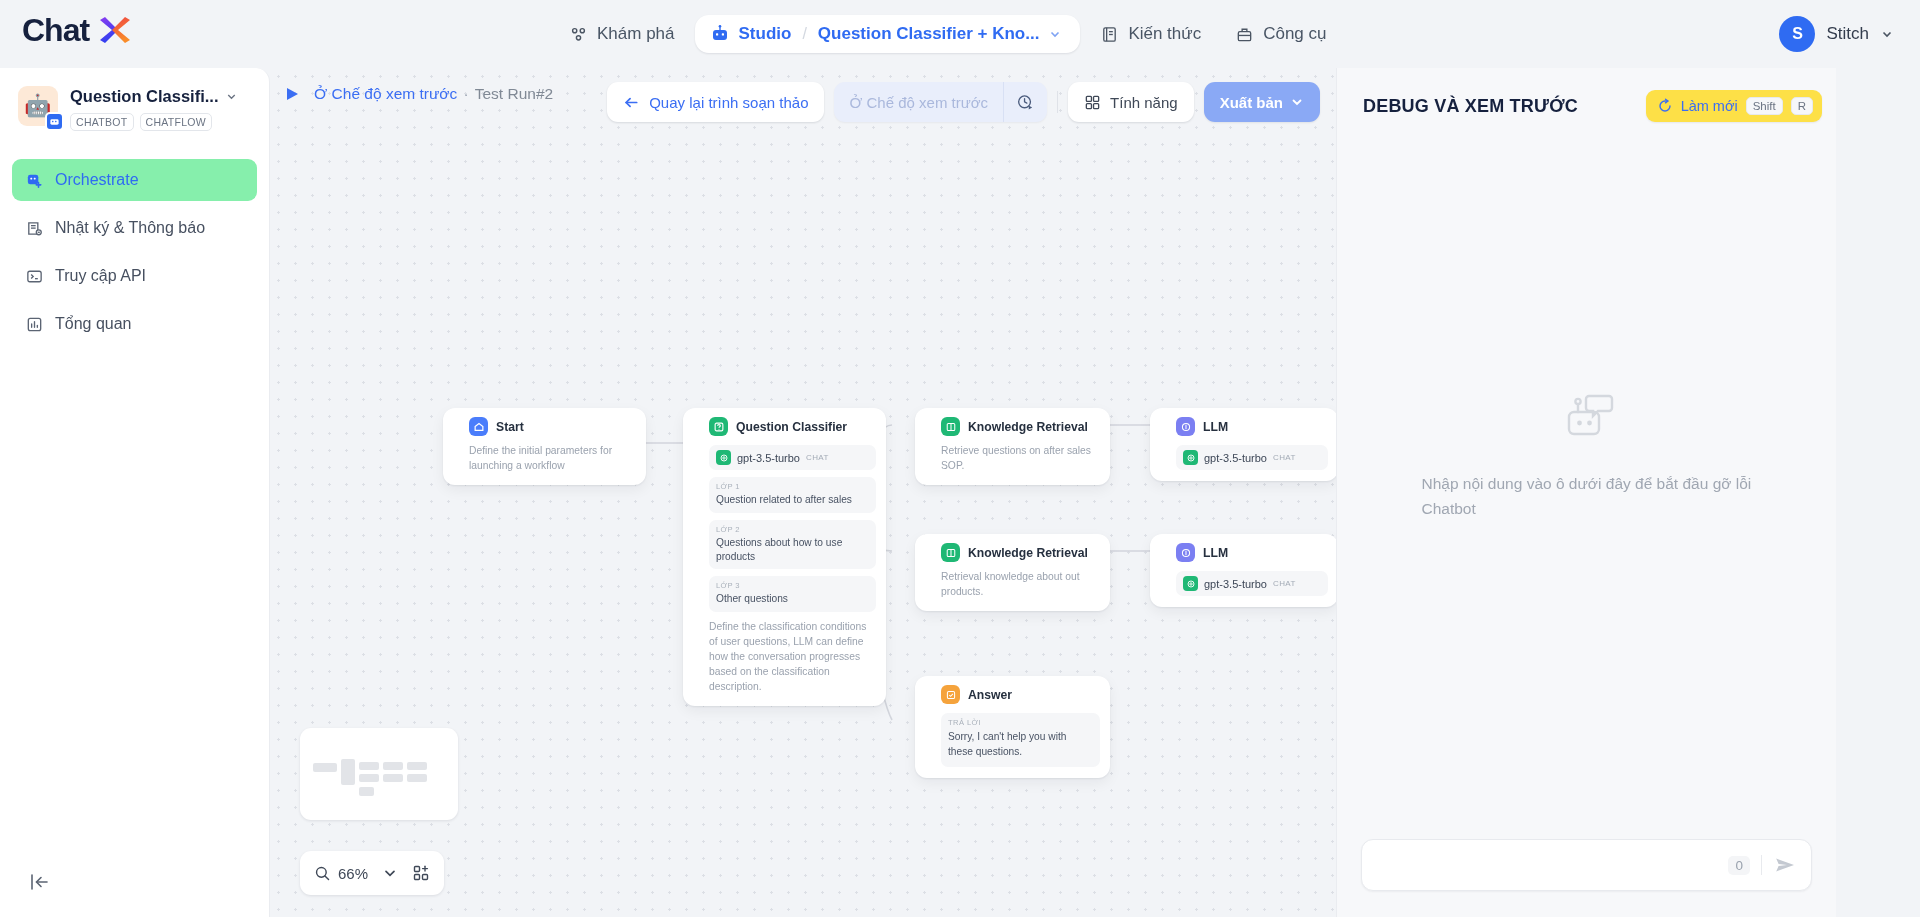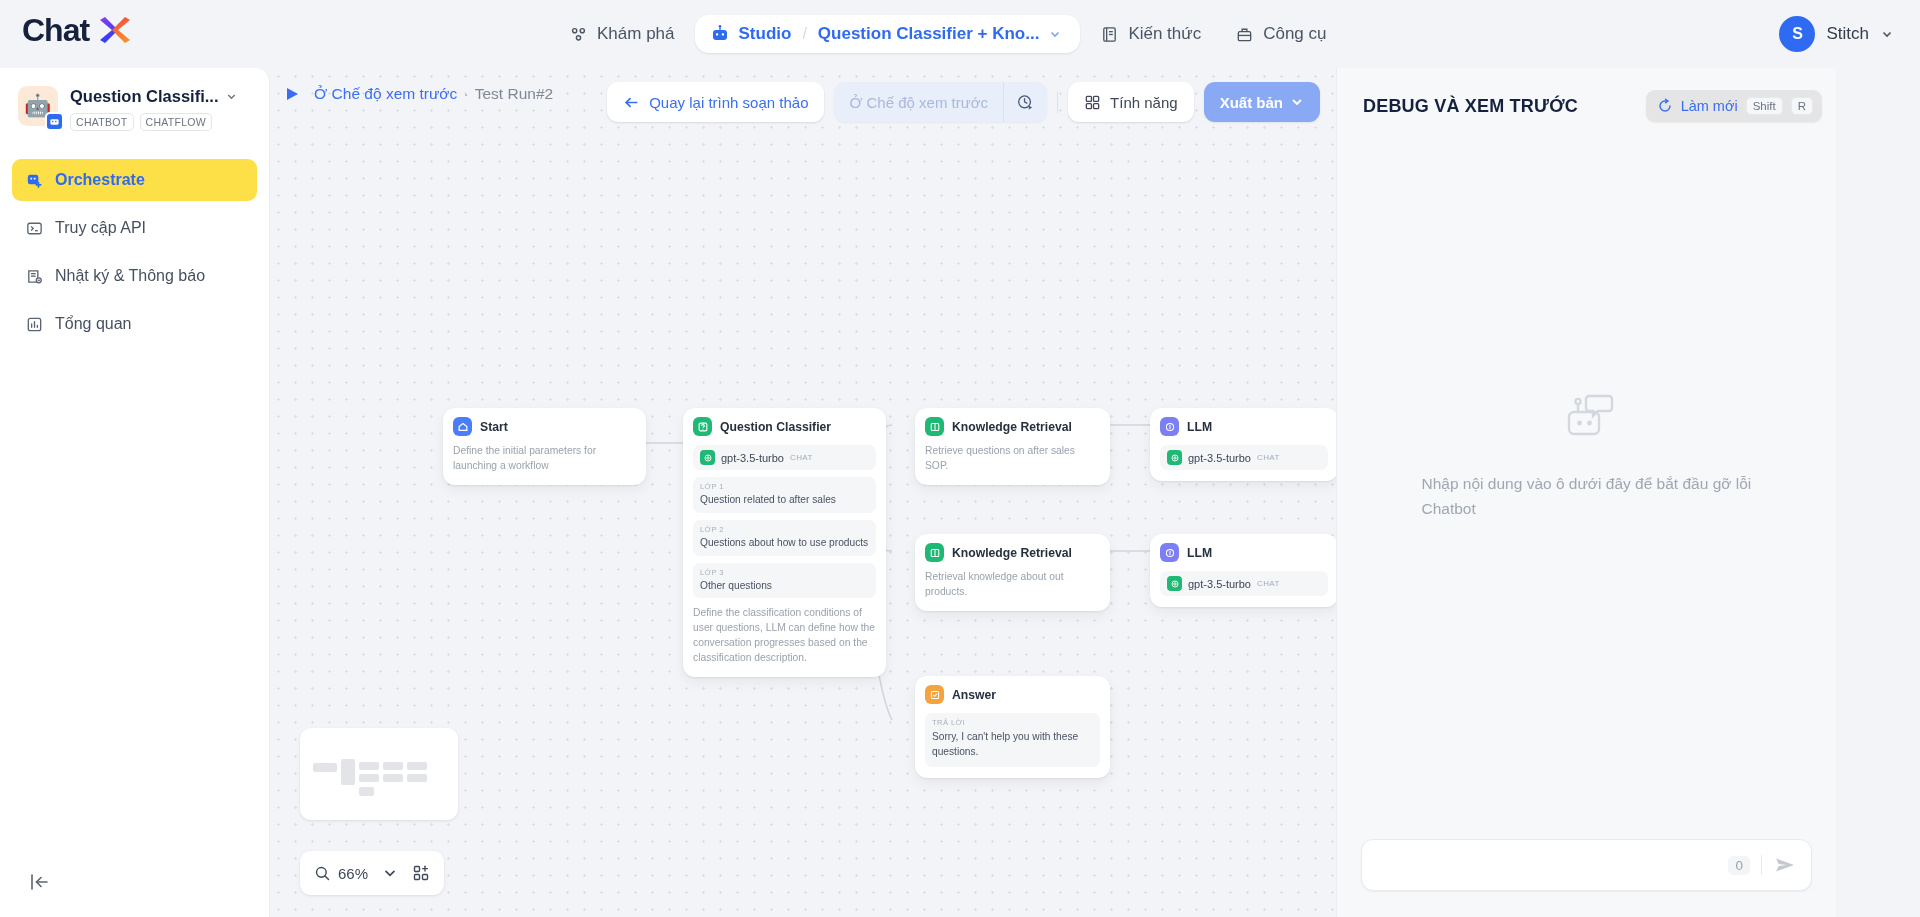--- a/index.html
+++ b/index.html
@@ -95,21 +95,21 @@
     font-size: 10.5px; letter-spacing: .3px; color: #6b7483;
     border: 1px solid #e3e6eb; border-radius: 5px;
     padding: 2px 5px; background: #fff; white-space: nowrap;
   }
   .nav-list { margin-top: 18px; padding: 0 12px; }
   .side-item {
     display: flex; align-items: center; gap: 11px;
     height: 42px; padding: 0 13px; border-radius: 9px;
     font-size: 16px; color: #475060; cursor: pointer; margin-bottom: 6px;
   }
-  .side-item.active { background: #fde047; color: #2f6bf2; font-weight: 700; }
+  .side-item.active { background: #86efac; color: #2f6bf2; font-weight: 400; }
   .collapse-btn {
     position: absolute; left: 28px; bottom: 22px;
     width: 26px; height: 26px; display: flex; align-items: center;
     cursor: pointer;
   }
 
   
   .canvas {
     position: absolute; left: 270px; top: 68px;
     width: 1150px; height: 849px;
@@ -127,21 +127,21 @@
     border-top: 6.5px solid transparent; border-bottom: 6.5px solid transparent;
   }
   .run-text { font-size: 15.5px; color: #3b6ef3; }
   .run-text .sep { color: #98a1af; margin: 0 2px; }
   .run-text .run-id { color: #808995; }
 
   
   .node {
     position: absolute; background: #fff; border-radius: 12px;
     box-shadow: 0 1px 2px rgba(16,24,40,.07), 0 5px 14px rgba(16,24,40,.06);
-    padding: 9px 10px 11px 10px;
+    padding: 9px 10px 11px 26px;
   }
   .node-head { display: flex; align-items: center; gap: 8px; }
   .node-ico {
     width: 19px; height: 19px; border-radius: 6px; flex: none;
     display: flex; align-items: center; justify-content: center;
   }
   .node-title { font-size: 12.2px; font-weight: 600; color: #26303f; }
   .node-desc { font-size: 10.3px; color: #9aa2ae; line-height: 1.45; margin-top: 8px; }
   .model-row {
     display: flex; align-items: center; gap: 6px;
@@ -197,21 +197,21 @@
   }
   .debug-head {
     display: flex; align-items: center; justify-content: space-between;
     padding: 22px 14px 10px 26px;
   }
   .debug-title {
     font-size: 18px; font-weight: 600; color: #16213e; letter-spacing: .2px;
   }
   .refresh-btn {
     display: flex; align-items: center; gap: 8px;
-    background: #e5e5e5; border-radius: 9px; padding: 7px 9px 7px 11px;
+    background: #fde047; border-radius: 9px; padding: 7px 9px 7px 11px;
     box-shadow: 0 1px 2px rgba(16,24,40,.07); cursor: pointer;
   }
   .refresh-label { font-size: 14.5px; color: #3b6ef3; }
   .kbd {
     font-size: 11.5px; color: #6b7483; background: #f6f7f9;
     border: 1px solid #e7e9ed; border-radius: 5px; padding: 2px 6px;
   }
   .debug-body {
     flex: 1; display: flex; flex-direction: column;
     align-items: center; justify-content: center; gap: 20px;
@@ -400,39 +400,39 @@
             <rect x="9.2" y="7" width="2" height="2" rx=".5" fill="#fff"></rect>
             <path d="M14.2 12.2 L14.2 17 M11.8 14.6 L16.6 14.6" stroke="#2f6bf2" stroke-width="1.7" stroke-linecap="round"></path>
           </svg>
         </span>
         <span>Orchestrate</span>
       </div>
 
       <div class="side-item">
         <span class="icon">
           <svg width="19" height="19" viewBox="0 0 20 20" fill="none" stroke="#5b6473" stroke-width="1.4">
-            <rect x="3" y="4.5" width="14" height="11" rx="2"></rect>
-            <path d="M6.5 8 L8.6 10 L6.5 12"></path>
-              <path d="M10.5 12.3 L13.5 12.3"></path>
-          </svg>
-        </span>
-        <span>Truy cập API</span>
-      </div>
-
-      <div class="side-item">
-        <span class="icon">
-          <svg width="19" height="19" viewBox="0 0 20 20" fill="none" stroke="#5b6473" stroke-width="1.4">
             <path d="M4 4 L13.5 4 L13.5 16 L4 16 Z"></path>
             <path d="M6.3 7 L11.2 7"></path>
               <path d="M6.3 9.6 L11.2 9.6"></path>
             <circle cx="14.5" cy="14" r="2.6" fill="#fff"></circle>
             <path d="M13.4 14 L15.6 14"></path>
           </svg>
         </span>
         <span>Nhật ký &amp; Thông báo</span>
+      </div>
+
+      <div class="side-item">
+        <span class="icon">
+          <svg width="19" height="19" viewBox="0 0 20 20" fill="none" stroke="#5b6473" stroke-width="1.4">
+            <rect x="3" y="4.5" width="14" height="11" rx="2"></rect>
+            <path d="M6.5 8 L8.6 10 L6.5 12"></path>
+              <path d="M10.5 12.3 L13.5 12.3"></path>
+          </svg>
+        </span>
+        <span>Truy cập API</span>
       </div>
 
       <div class="side-item">
         <span class="icon">
           <svg width="19" height="19" viewBox="0 0 20 20" fill="none" stroke="#5b6473" stroke-width="1.4">
             <rect x="3.5" y="3.5" width="13" height="13" rx="2"></rect>
             <path d="M7 13 L7 9.5" stroke-linecap="round"></path>
             <path d="M10 13 L10 7" stroke-linecap="round"></path>
             <path d="M13 13 L13 11" stroke-linecap="round"></path>
           </svg>

